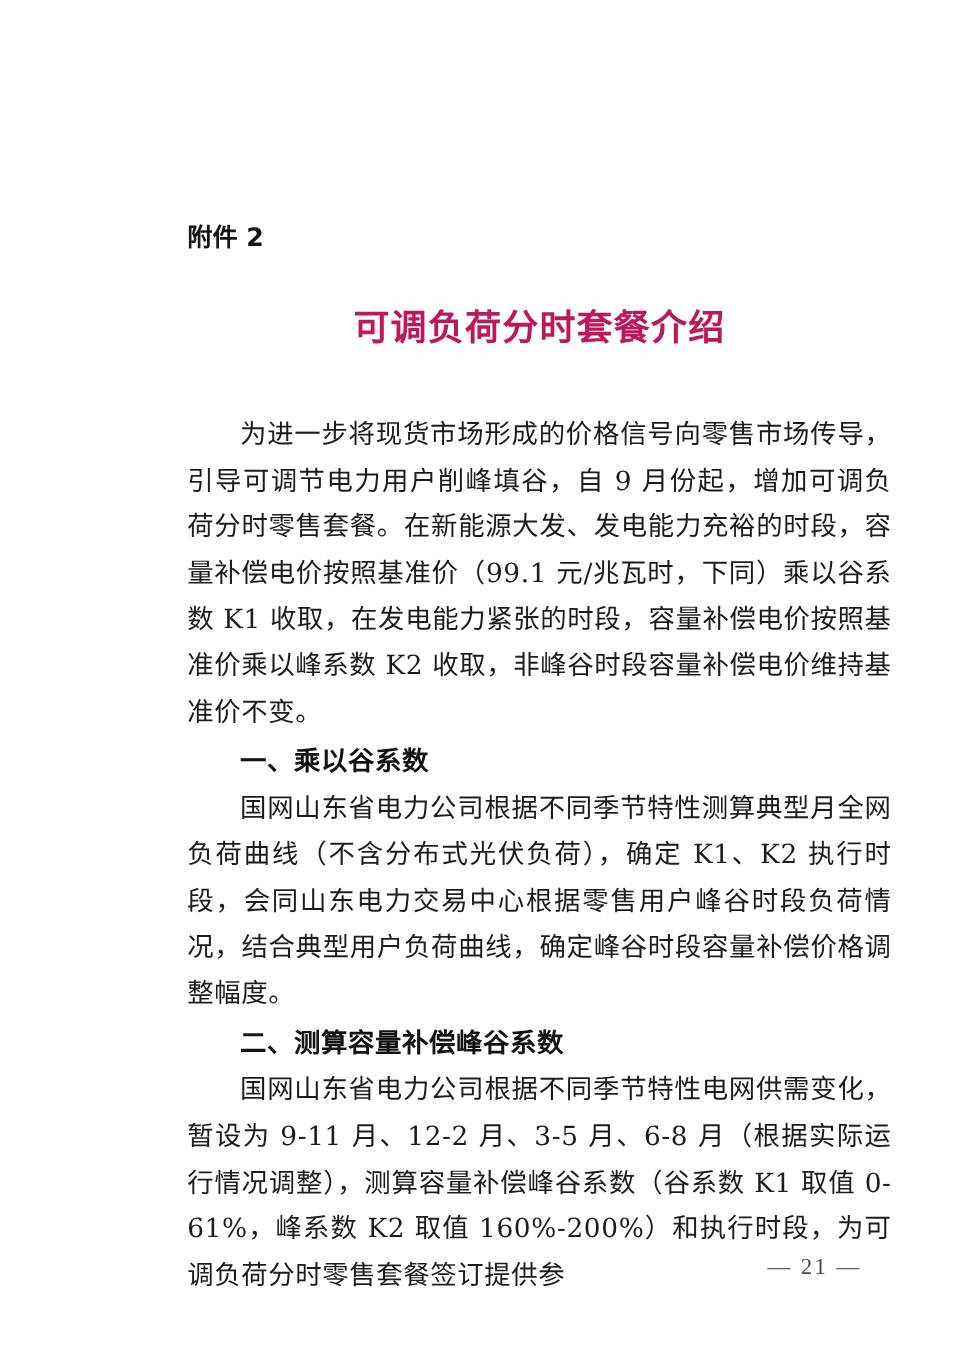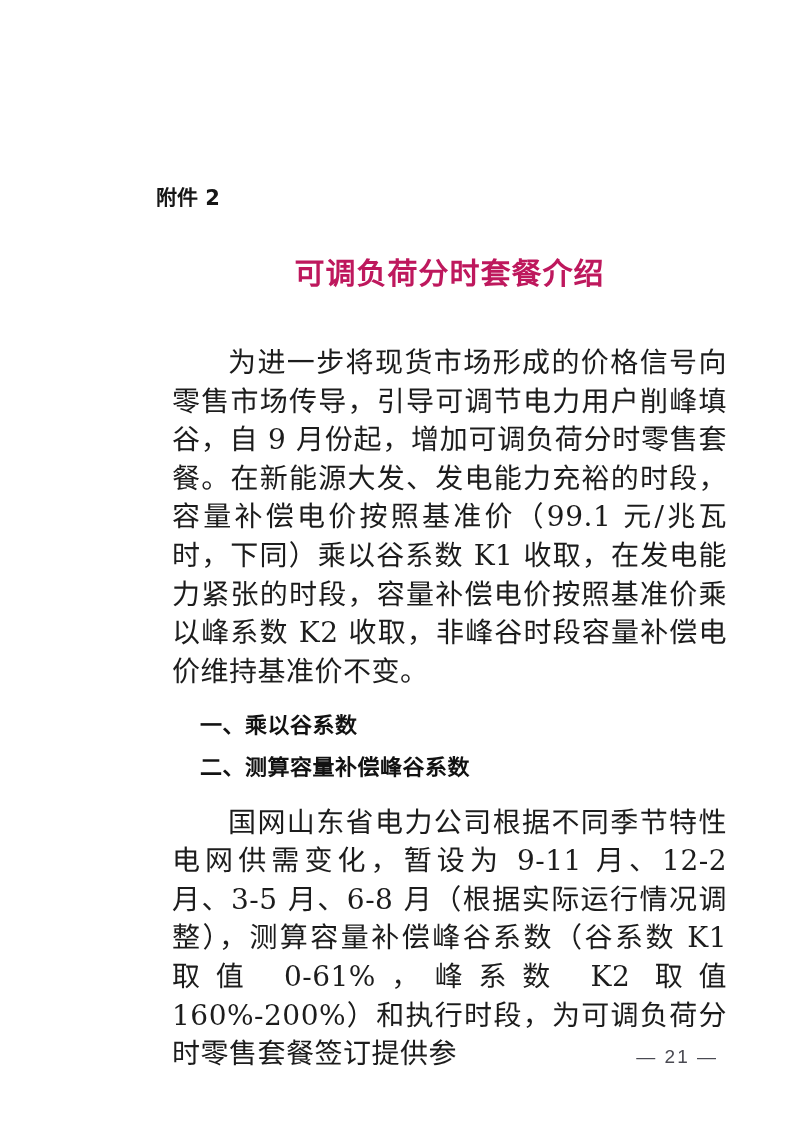--- a/index.html
+++ b/index.html
@@ -34,22 +34,22 @@
     margin: 46px 0 0 0;
     text-align: center;
     font-family: "DejaVu Sans", "Liberation Sans", sans-serif;
     font-weight: bold;
     font-size: 30px;
     line-height: 36px;
     letter-spacing: 1px;
     color: #be185d;
   }
   .body-para {
-    margin: 16px;
-    font-size: 28px;
+    margin: 0;
+    font-size: 22px;
     line-height: 38.6px;
     text-align: justify;
     text-justify: inter-character;
     text-indent: 2em;
     letter-spacing: 0.5px;
     color: #1c1c1c;
   }
   .body-para.intro {
     margin-top: 52px;
   }
@@ -63,37 +63,38 @@
     letter-spacing: 0.5px;
     color: #121212;
   }
   .page-footer {
     position: absolute;
     top: 1046px;
     right: 130px;
     font-size: 19px;
     letter-spacing: 2px;
     color: #4a4a52;
-    font-family: Liberation Sans, sans-serif;
+    font-family: Liberation Serif, serif;
   }
 </style>
 </head>
 <body>
 
 <div class="page">
   <div class="content">
 
     <div class="attachment-label">附件 2</div>
 
     <h1 class="doc-title">可调负荷分时套餐介绍</h1>
 
     <p class="body-para intro">为进一步将现货市场形成的价格信号向零售市场传导，引导可调节电力用户削峰填谷，自 9 月份起，增加可调负荷分时零售套餐。在新能源大发、发电能力充裕的时段，容量补偿电价按照基准价（99.1 元/兆瓦时，下同）乘以谷系数 K1 收取，在发电能力紧张的时段，容量补偿电价按照基准价乘以峰系数 K2 收取，非峰谷时段容量补偿电价维持基准价不变。</p>
 
     <h2 class="section-heading">一、乘以谷系数</h2>
 
+    <p class="body-para">国网山东省电力公司根据不同季节特性测算典型月全网负荷曲线（不含分布式光伏负荷），确定 K1、K2 执行时段，会同山东电力交易中心根据零售用户峰谷时段负荷情况，结合典型用户负荷曲线，确定峰谷时段容量补偿价格调整幅度。</p>
 
     <h2 class="section-heading">二、测算容量补偿峰谷系数</h2>
 
     <p class="body-para">国网山东省电力公司根据不同季节特性电网供需变化，暂设为 9-11 月、12-2 月、3-5 月、6-8 月（根据实际运行情况调整），测算容量补偿峰谷系数（谷系数 K1 取值 0-61%，峰系数 K2 取值 160%-200%）和执行时段，为可调负荷分时零售套餐签订提供参</p>
 
   </div>
 
   <div class="page-footer">— 21 —</div>
 </div>
 

